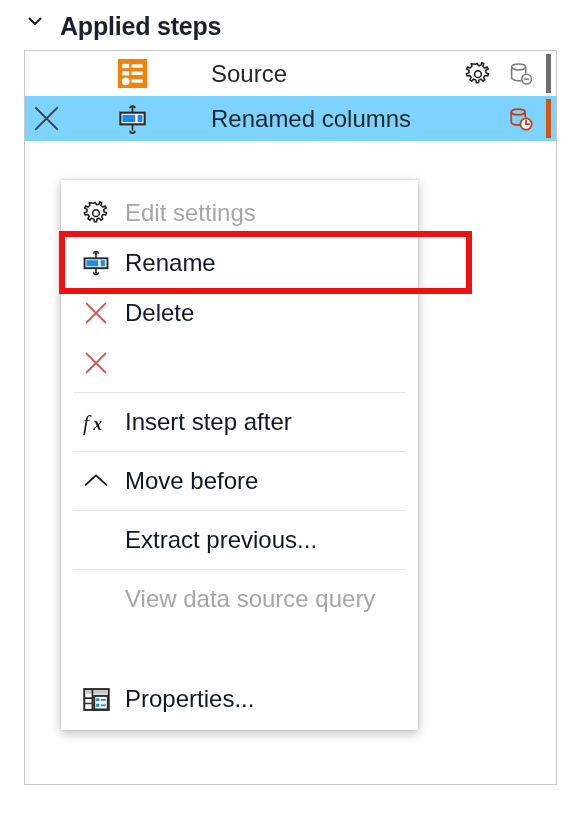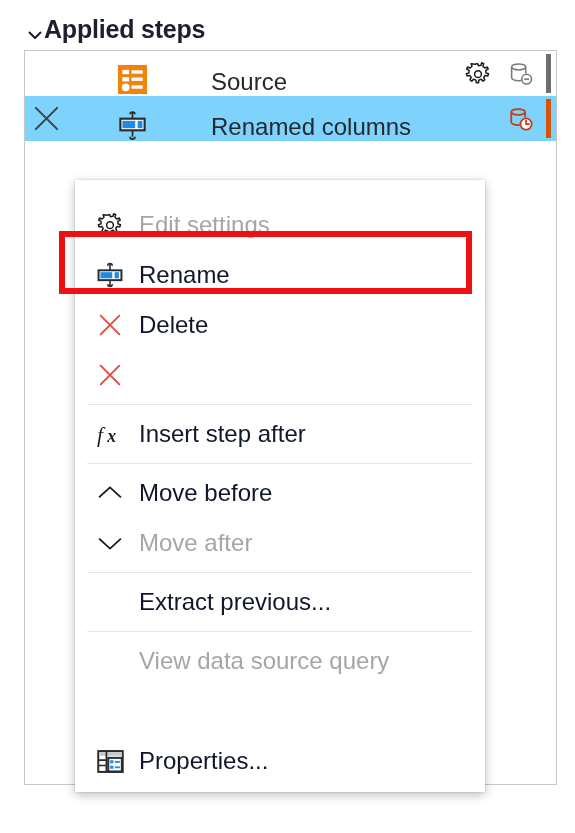--- a/index.html
+++ b/index.html
@@ -13,24 +13,24 @@
     position: relative;
     font-family: "Liberation Sans", sans-serif;
     overflow: hidden;
     -webkit-font-smoothing: antialiased;
   }
 
   
   #panel-header {
     position: absolute;
     left: 26px;
-    top: 4px;
-    display: flex;
-    align-items: flex-end;
-    gap: 0;
+    top: 12px;
+    display: flex;
+    align-items: flex-start;
+    gap: 16px;
     height: 40px;
   }
   #panel-header .chev {
     width: 18px;
     height: 18px;
     display: block;
   }
   #panel-header .title {
     font-size: 25px;
     font-weight: bold;
@@ -48,21 +48,21 @@
     height: 735px;
     border: 1px solid #c8c8c8;
     background: #ffffff;
     box-sizing: border-box;
     overflow: hidden;
   }
   .step-row {
     position: relative;
     height: 45px;
     display: flex;
-    align-items: flex-end;
+    align-items: center;
     box-sizing: border-box;
     gap: 48px;
   }
   .step-row.selected { background: #7dd3fc; }
 
   .step-delete {
     width: 42px;
     min-width: 42px;
     height: 45px;
     display: flex;
@@ -109,27 +109,27 @@
   .edge-bar {
     width: 5px;
     height: 39px;
     margin-left: 6px;
     margin-right: 5px;
   }
 
   
   #context-menu {
     position: absolute;
-    left: 75px;
+    left: 61px;
     top: 180px;
-    width: 410px;
+    width: 357px;
     background: #ffffff;
     box-shadow: 0 3px 10px rgba(0,0,0,0.26), 0 0 2px rgba(0,0,0,0.18);
     box-sizing: border-box;
-    padding: 20px 0 6px 0;
+    padding: 8px 0 6px 0;
     z-index: 20;
   }
   .menu-item {
     height: 50px;
     display: flex;
     align-items: center;
     box-sizing: border-box;
     padding-left: 6px;
   }
   .menu-ico {
@@ -310,28 +310,20 @@
 
   <div class="menu-item">
     <span class="menu-ico">
       <svg viewBox="0 0 30 30" width="28" height="28" aria-hidden="true">
         <path d="M4 19 L15 9 L26 19" fill="none" stroke="#1b1b1b" stroke-width="1.9" stroke-linecap="square"></path>
       </svg>
     </span>
     <span class="menu-text">Move before</span>
   </div>
 
-  <div class="menu-item disabled">
-    <span class="menu-ico">
-      <svg viewBox="0 0 30 30" width="28" height="28" aria-hidden="true">
-        <path d="M4 11 L15 21 L26 11" fill="none" stroke="#1b1b1b" stroke-width="1.9" stroke-linecap="square"></path>
-      </svg>
-    </span>
-    <span class="menu-text">Move after</span>
-  </div>
 
   <div class="menu-sep"></div>
 
   <div class="menu-item">
     <span class="menu-ico"></span>
     <span class="menu-text">Extract previous...</span>
   </div>
 
   <div class="menu-sep"></div>
 

